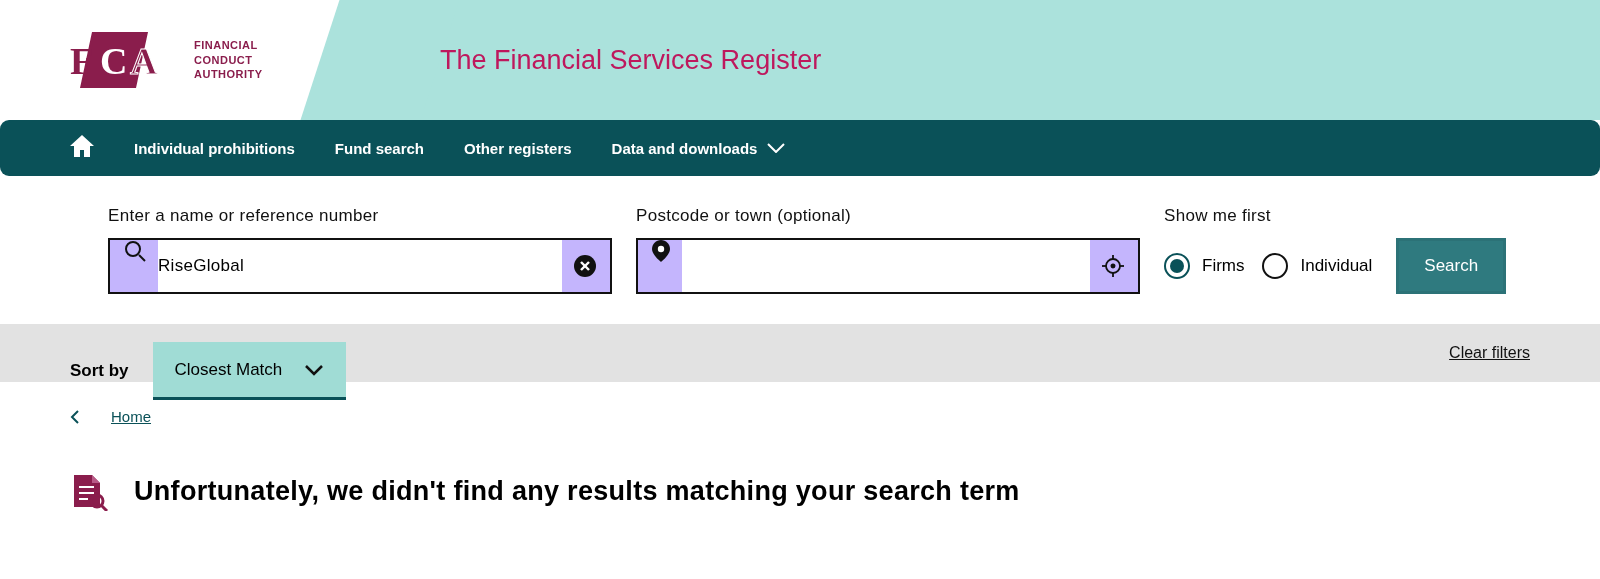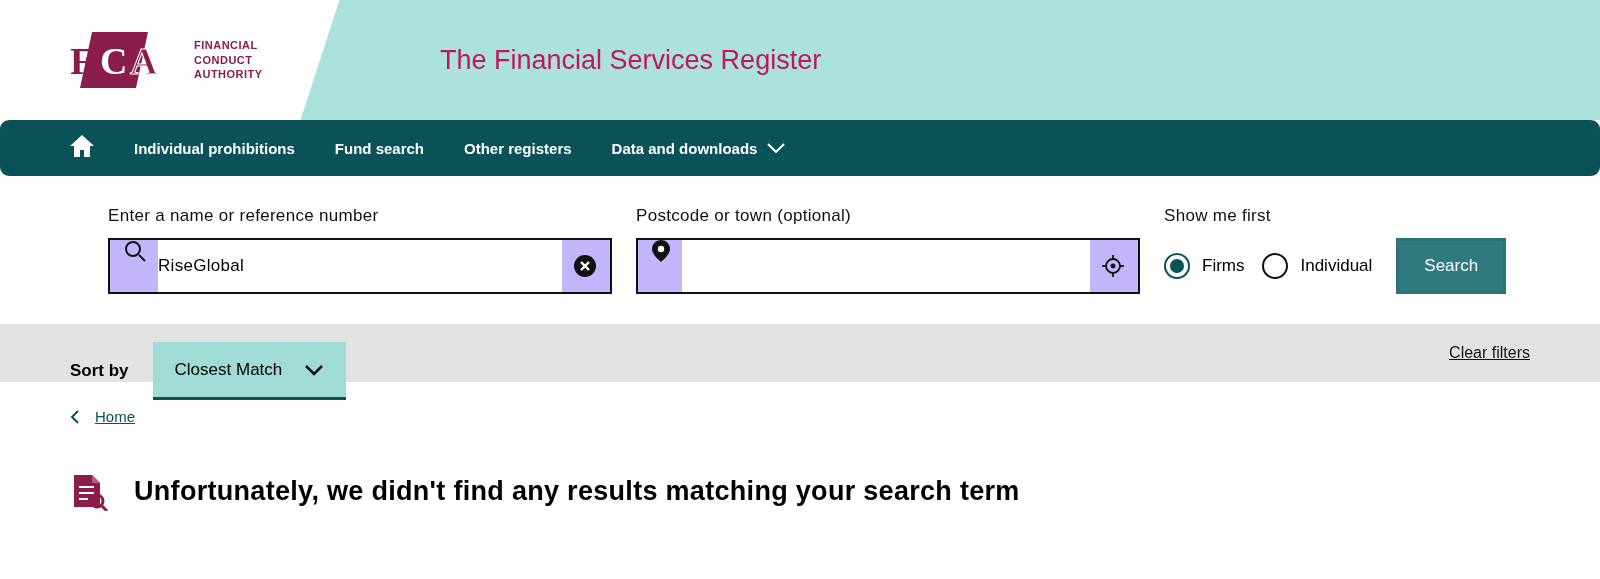--- a/index.html
+++ b/index.html
@@ -151,21 +151,21 @@
   .clear-filters {
     font-size: 16px;
     text-decoration: underline;
     color: #111;
     cursor: pointer;
   }
 
   .breadcrumb {
     display: flex;
     align-items: center;
-    gap: 15px;
+    gap: 31px;
     padding: 26px 70px 10px 70px;
   }
   .breadcrumb a {
     color: #0a5158;
     font-size: 15px;
   }
 
   .result-block {
     display: flex;
     align-items: center;

